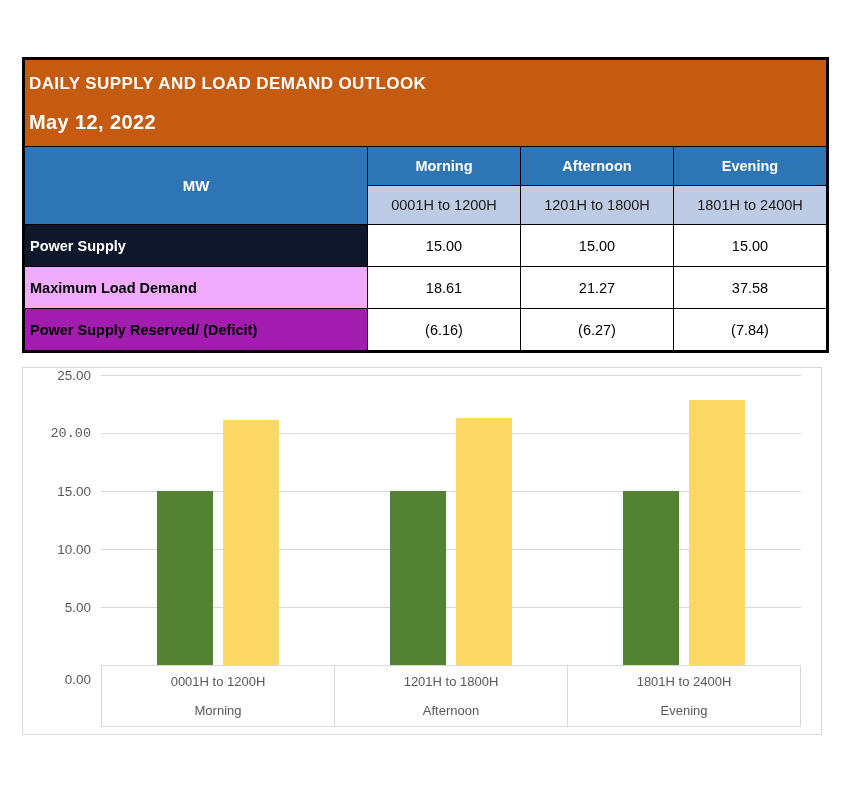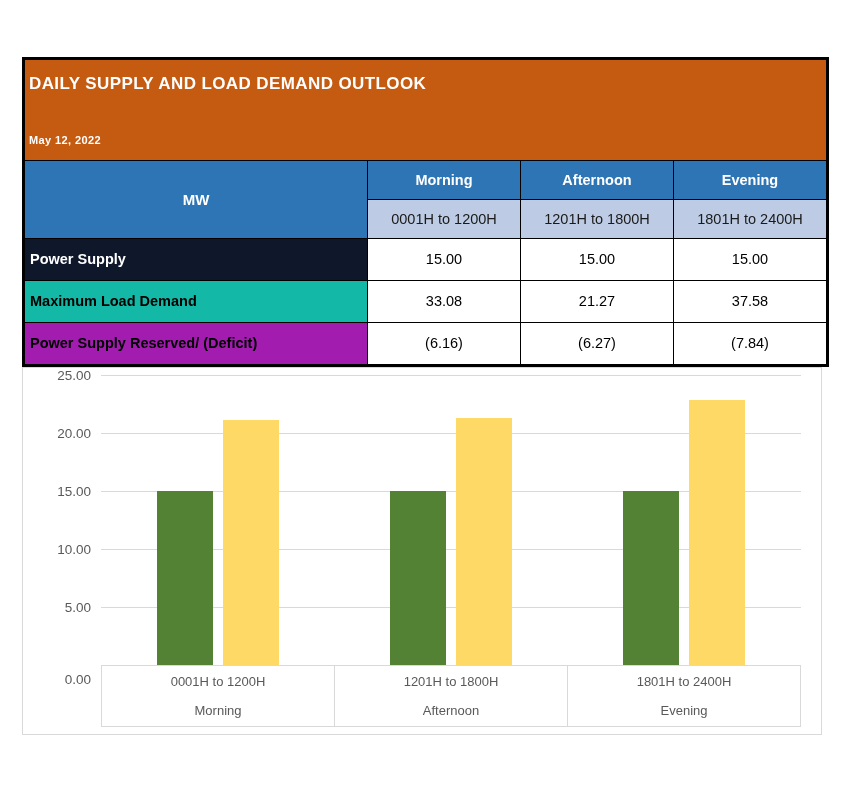--- a/index.html
+++ b/index.html
@@ -37,24 +37,23 @@
     font-weight: bold;
     padding: 14px 4px 6px 4px !important;
     letter-spacing: 0.4px;
   }
   .title-main {
     font-size: 17px;
     line-height: 1.2;
     padding-bottom: 16px;
   }
   .title-date {
-    font-size: 11px;
+    font-size: 20px;
     line-height: 1.2;
     padding-bottom: 6px;
-    margin-top: 24px;
   }
 
   .mw-cell {
     background: #2E75B6;
     color: #ffffff;
     font-weight: bold;
     font-size: 15px;
     text-align: center;
     vertical-align: middle;
   }
@@ -76,21 +75,21 @@
 
   .row-label {
     font-weight: bold;
     font-size: 14.5px;
     color: #000000;
     text-align: left;
     padding-left: 5px !important;
     height: 41px;
   }
   .label-green  { background: #0f172a; color: #ffffff; }
-  .label-yellow { background: #14b8a6; color: #000000; }
+  .label-yellow { background: #f0abfc; color: #000000; }
   .label-white  { background: #a21caf; color: #000000; }
 
   .value-cell {
     background: #ffffff;
     color: #000000;
     font-size: 14.5px;
     text-align: center;
     height: 41px;
   }
 
@@ -196,21 +195,21 @@
     </tr>
 
     <tr>
       <td class="row-label label-green">Power Supply</td>
       <td class="value-cell">15.00</td>
       <td class="value-cell">15.00</td>
       <td class="value-cell">15.00</td>
     </tr>
     <tr>
       <td class="row-label label-yellow">Maximum Load Demand</td>
-      <td class="value-cell">33.08</td>
+      <td class="value-cell">18.61</td>
       <td class="value-cell">21.27</td>
       <td class="value-cell">37.58</td>
     </tr>
     <tr>
       <td class="row-label label-white">Power Supply Reserved/ (Deficit)</td>
       <td class="value-cell">(6.16)</td>
       <td class="value-cell">(6.27)</td>
       <td class="value-cell">(7.84)</td>
     </tr>
   </tbody>
@@ -220,21 +219,21 @@
   <div id="plot-area">
       <div class="gridline" style="top: 290px;"></div>
       <div class="ytick" style="top: 304px;">0.00</div>
       <div class="gridline" style="top: 232px;"></div>
       <div class="ytick" style="top: 232px;">5.00</div>
       <div class="gridline" style="top: 174px;"></div>
       <div class="ytick" style="top: 174px;">10.00</div>
       <div class="gridline" style="top: 116px;"></div>
       <div class="ytick" style="top: 116px;">15.00</div>
       <div class="gridline" style="top: 58px;"></div>
-      <div class="ytick" style="top: 58px;">20.00</div>
+      <div class="ytick" style="top: 58px; font-family: Liberation Mono, monospace;">20.00</div>
       <div class="gridline" style="top: 0px;"></div>
       <div class="ytick" style="top: 0px;">25.00</div>
       <div class="bar bar-supply" style="left: 55.6667px; width: 56px; height: 174px; background: rgb(84, 130, 53);"></div>
       <div class="bar bar-demand" style="left: 121.667px; width: 56px; height: 245.456px; background: rgb(255, 217, 102);"></div>
       <div class="bar bar-supply" style="left: 289px; width: 56px; height: 174px; background: rgb(84, 130, 53);"></div>
       <div class="bar bar-demand" style="left: 355px; width: 56px; height: 246.732px; background: rgb(255, 217, 102);"></div>
       <div class="bar bar-supply" style="left: 522.333px; width: 56px; height: 174px; background: rgb(84, 130, 53);"></div>
       <div class="bar bar-demand" style="left: 588.333px; width: 56px; height: 264.944px; background: rgb(255, 217, 102);"></div>
     </div>
   <div id="xaxis-box">

